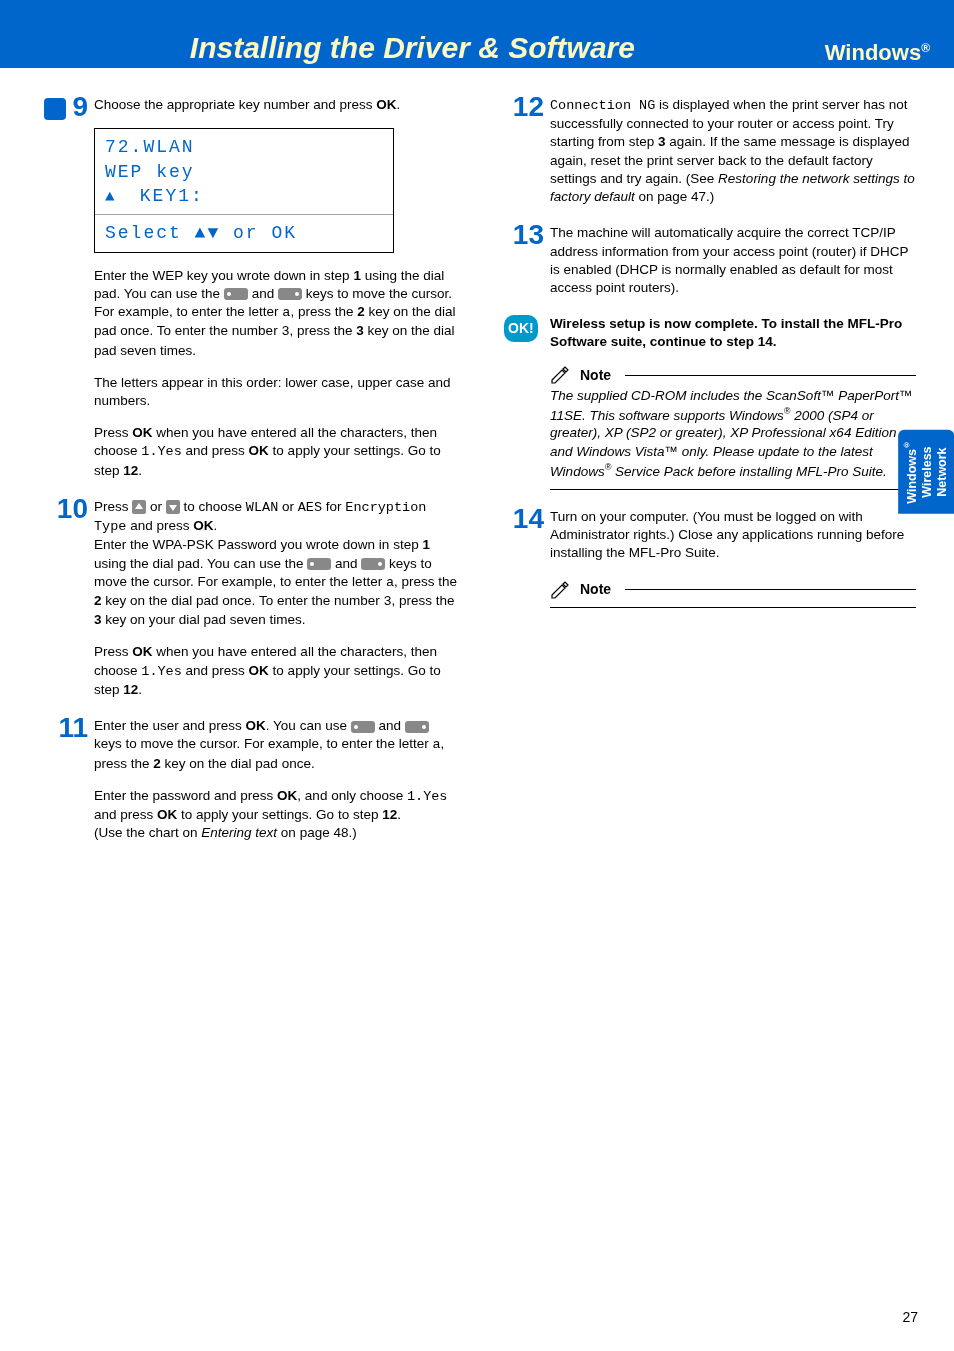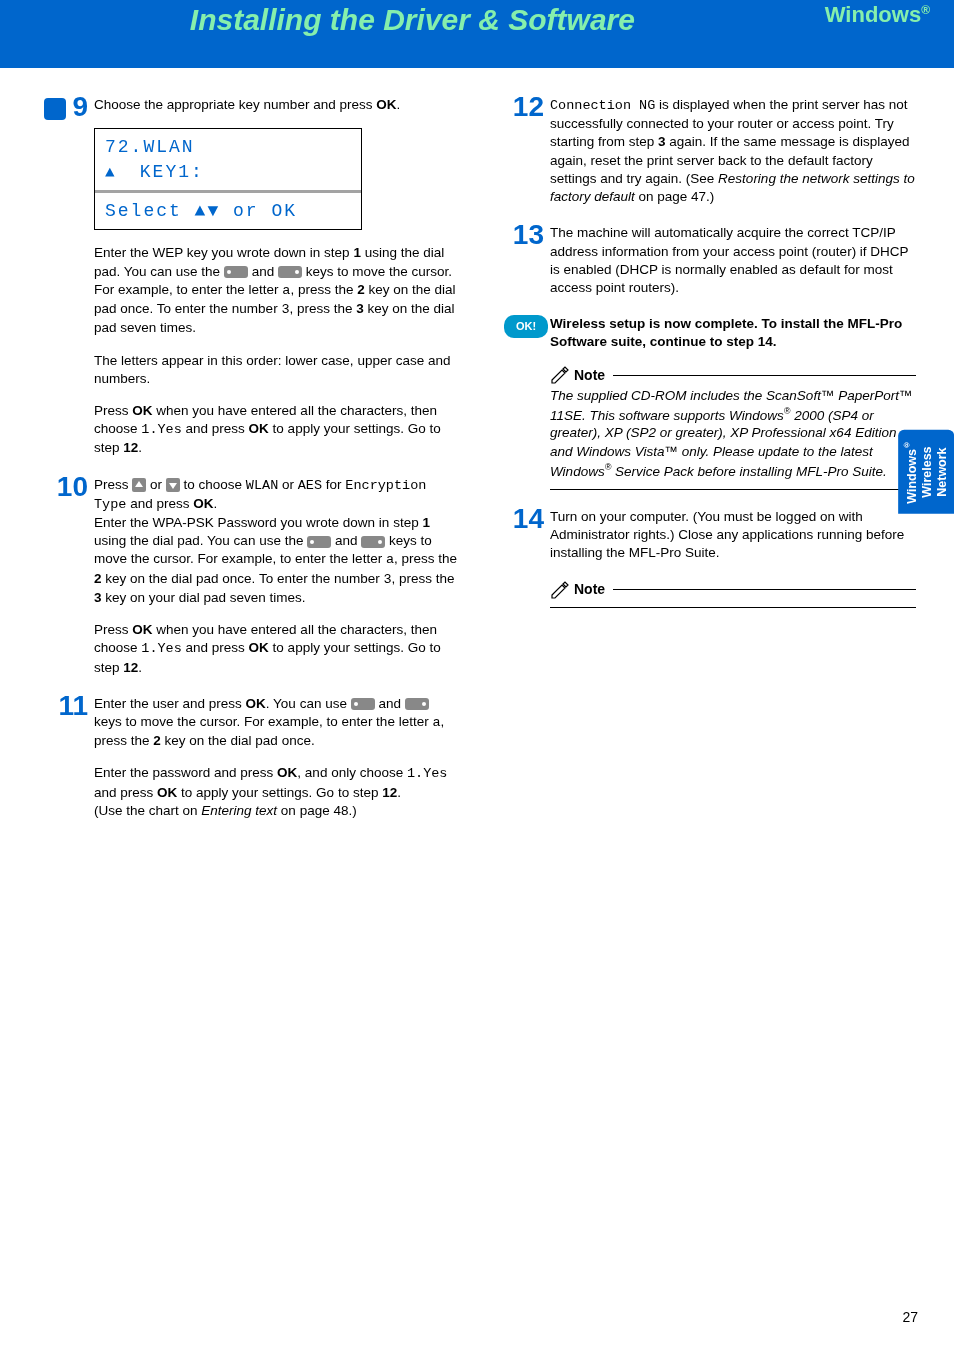--- a/index.html
+++ b/index.html
@@ -8,24 +8,24 @@
     height: 1351px;
     font-family: Arial, Helvetica, sans-serif;
     font-size: 13.5px;
     line-height: 1.35;
     color: #000;
     position: relative;
     background: #fff;
   }
   .header {
     background: #0066cc;
-    color: #86efac;
+    color: #fef9c3;
     height: 68px;
     display: flex;
-    align-items: flex-start;
+    align-items: flex-end;
     justify-content: space-between;
     padding: 0 24px 0 0;
   }
   .header h1 {
     font-size: 30px;
     font-weight: bold;
     font-style: italic;
     flex: 1;
     text-align: center;
   }
@@ -48,29 +48,29 @@
     color: #0066cc;
     font-size: 28px;
     font-weight: 900;
     font-family: Arial, sans-serif;
     text-align: right;
     width: 50px;
   }
   .step p { margin-bottom: 14px; }
   .lcd {
     border: 1px solid #000;
-    width: 268px;
+    width: 300px;
     margin: 12px 0 14px 0;
     font-family: "Courier New", monospace;
     color: #0066cc;
     font-size: 18px;
     letter-spacing: 2px;
   }
   .lcd-top { padding: 6px 10px; }
-  .lcd-bot { border-top: 3px solid #a3a3a3; padding: 6px 10px; }
+  .lcd-bot { border-top: 1px solid #a3a3a3; padding: 6px 10px; }
   .lcd .arr { font-size: 16px; letter-spacing: 0; display:inline-block; width:22px;}
   .key-icon {
     display: inline-block;
     width: 24px; height: 12px;
     background: #888;
     border-radius: 3px;
     vertical-align: middle;
     position: relative;
   }
   .key-icon.arrow::after{
@@ -88,39 +88,39 @@
   }
   .key-sq.up::after{ border-bottom:6px solid #fff; top:3px;}
   .key-sq.down::after{ border-top:6px solid #fff; top:5px;}
   b, strong { font-weight: bold; }
   .mono { font-family: "Courier New", monospace; }
   em, i { font-style: italic; }
   .ok-badge {
     display: inline-block;
     background: #0099cc;
     color: #fff;
-    font-size: 11px;
+    font-size: 14px;
     font-weight: bold;
-    padding: 4px 12px;
+    padding: 4px 4px;
     border-radius: 10px;
     position: absolute;
     left: -46px;
     top: 0;
   }
   .callout {
     position: relative;
     padding-left: 0;
     margin-bottom: 14px;
   }
   .callout .ctext { font-weight: bold; }
   .note-block { margin: 10px 0 18px 0; }
   .note-head {
     display: flex;
     align-items: center;
-    gap: 4px;
+    gap: 10px;
     margin-bottom: 2px;
   }
   .note-head .pencil {
     width: 20px; height: 18px; position: relative;
   }
   .note-head .pencil svg { width:20px; height:18px; }
   .note-head .ntitle { font-weight: bold; font-size: 14px; }
   .note-body { font-style: italic; }
   .note-body sup { font-size: 9px; font-style: italic; }
   hr.endnote { border:none; border-top:1px solid #000; margin-top:8px; }
@@ -166,20 +166,21 @@
 
     <div class="step">
       <div class="stepnum">
         <span style="display:inline-block;width:22px;height:22px;background:#0066cc;border-radius:4px;vertical-align:middle;margin-right:6px;"></span><span>9</span>
       </div>
       <p><span>Choose the appropriate key number and press </span><b>OK</b><span>.</span></p>
 
       <div class="lcd">
         <div class="lcd-top">
           <div>72.WLAN</div>
+          <div>  WEP key</div>
           <div><span class="arr">▲</span><span>   KEY1:</span></div>
         </div>
         <div class="lcd-bot">Select ▲▼ or OK</div>
       </div>
 
       <p>
         <span>Enter the WEP key you wrote down in step </span><b>1</b><span> using the dial pad. You can use the </span>
         <span class="key-icon arrow"></span><span> and </span>
         <span class="key-icon arrow right"></span><span> keys to move the cursor. For example, to enter the letter </span>
         <span class="mono">a</span><span>, press the </span><b>2</b><span> key on the dial pad once. To enter the number </span>

